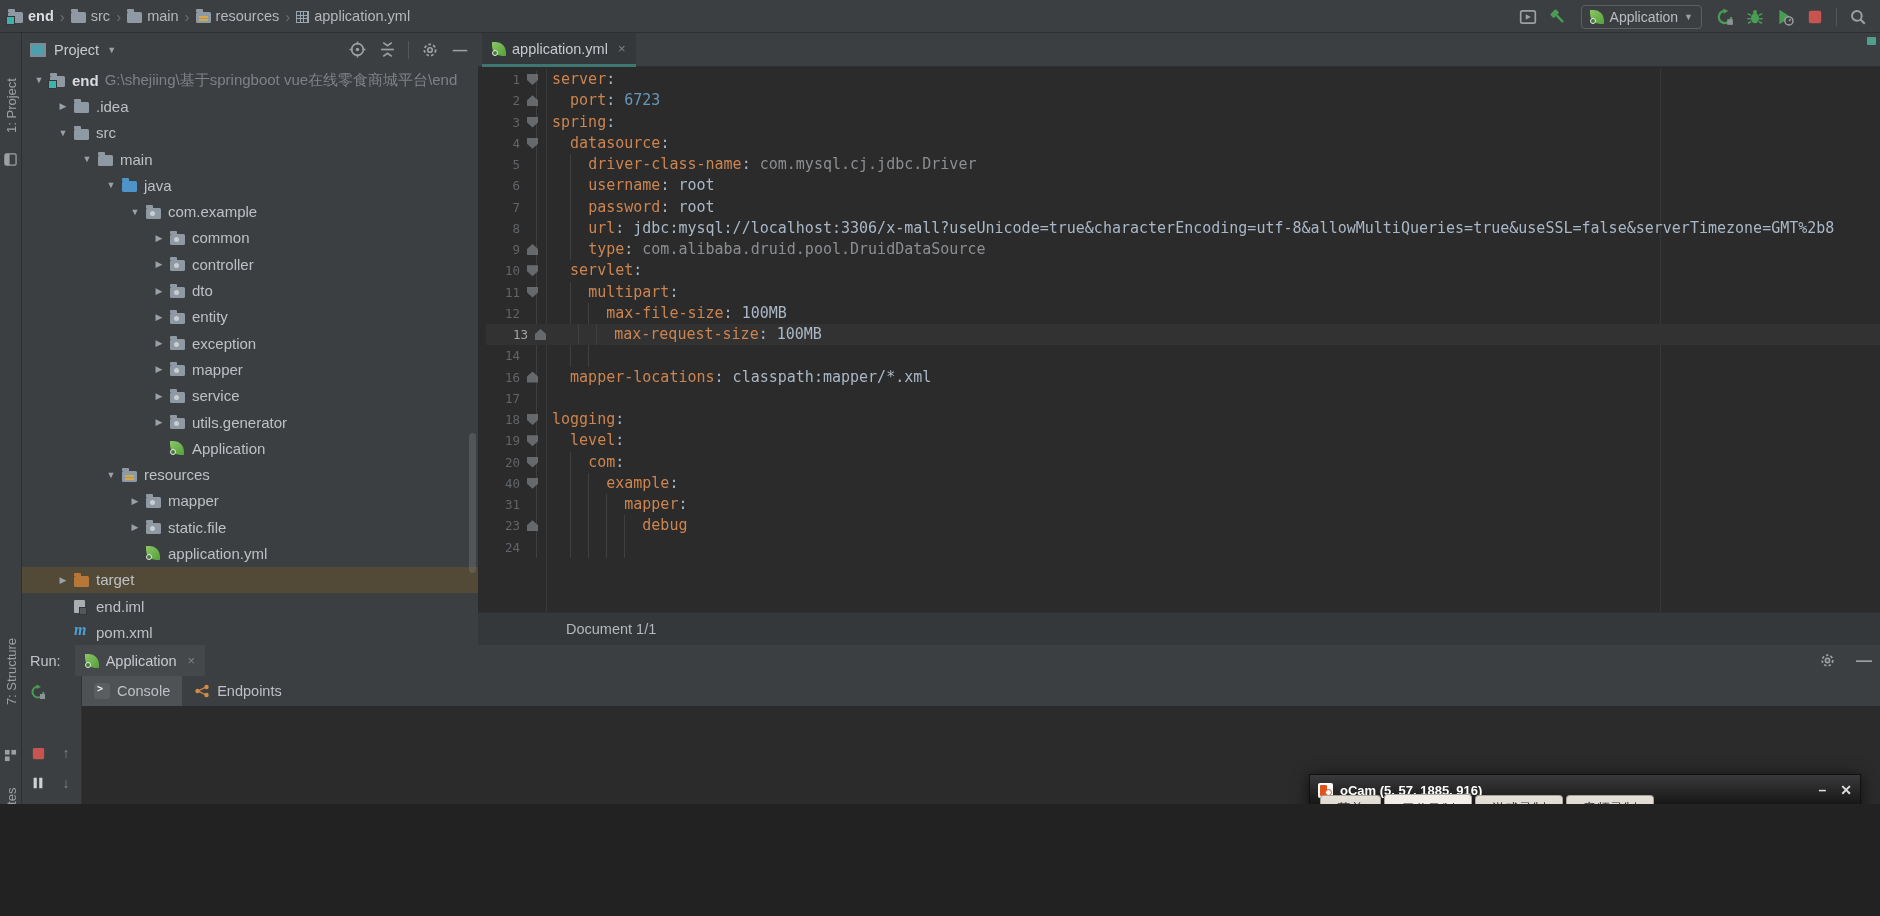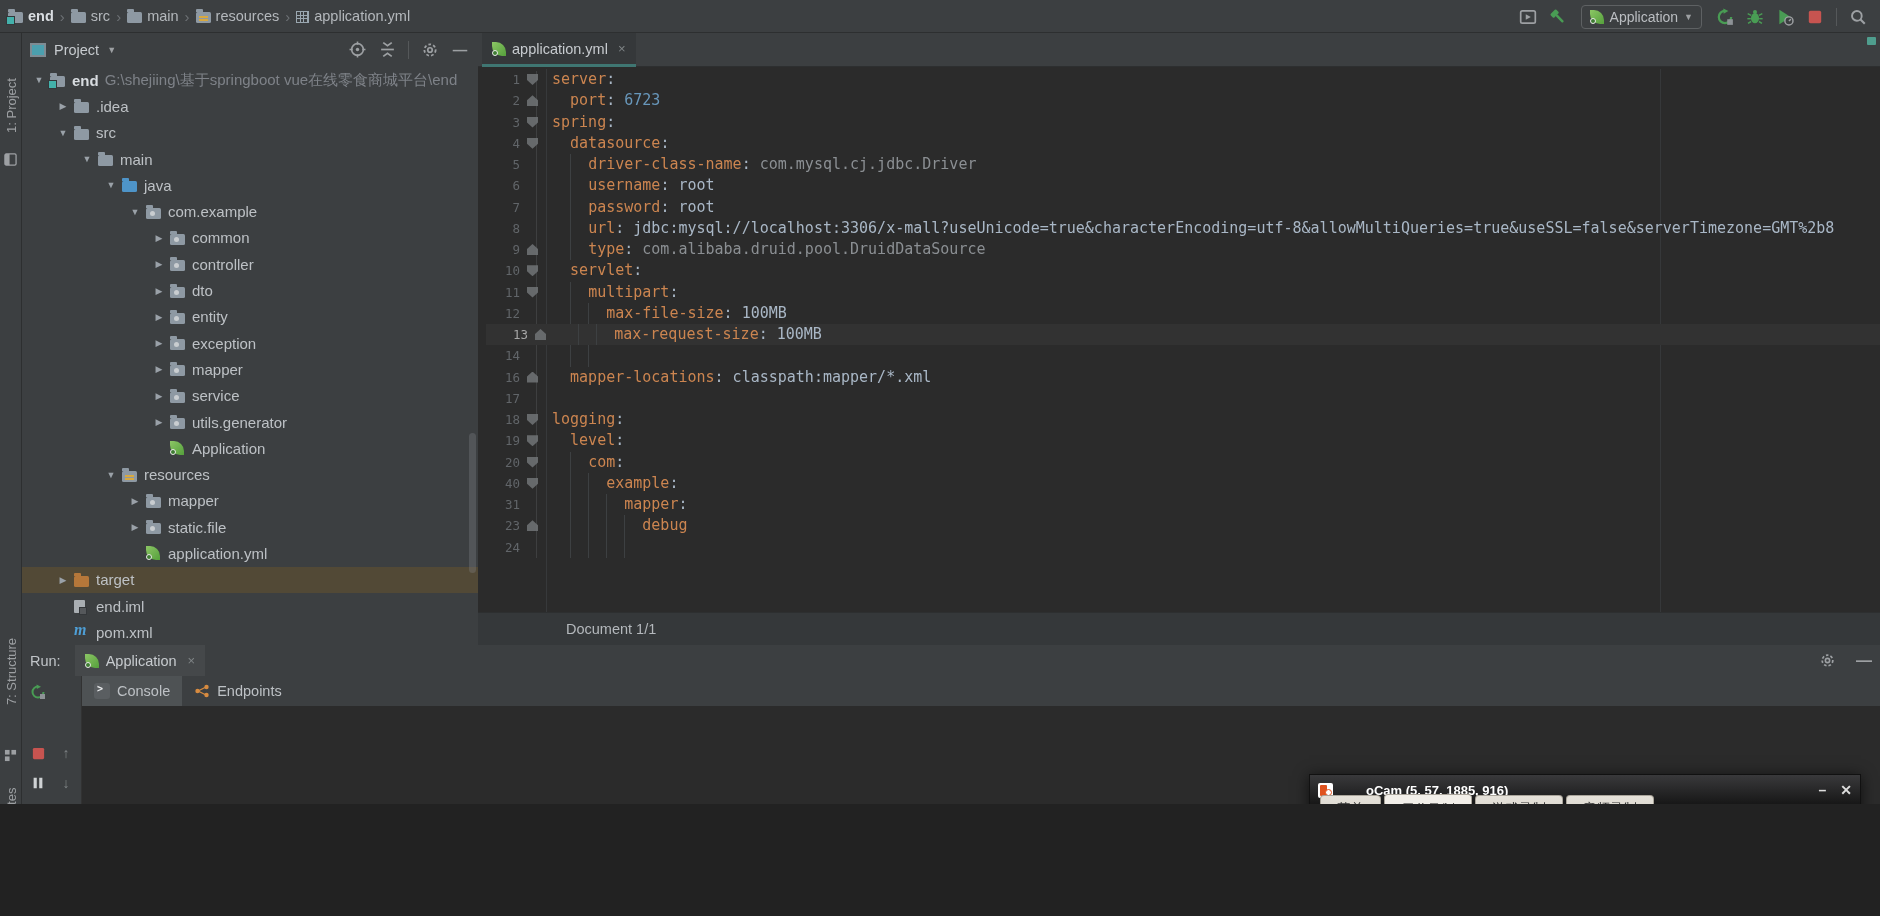--- a/index.html
+++ b/index.html
@@ -108,21 +108,21 @@
   .arrow-ch{font-size:14px;color:#7f8486;}
 
   
   .i-console{width:16px;height:16px;background:#5a5e61;border-radius:3px;position:relative;}
   .i-console::before{content:">";position:absolute;left:3px;top:0px;font:bold 10px "DejaVu Sans Mono",monospace;color:#e8eaec;}
 
   
   #ocam{position:absolute;left:1309px;top:774px;width:552px;height:160px;border:1px solid #111;
         box-shadow:0 2px 14px rgba(0,0,0,.65);background:#e9e6df;font-family:"Liberation Sans",sans-serif;}
   #ocam-titlebar{position:absolute;left:0;top:0;width:100%;height:30px;
-        background:linear-gradient(#39393b,#161616);display:flex;align-items:center;padding:0 8px;gap:26px;}
+        background:linear-gradient(#39393b,#161616);display:flex;align-items:center;padding:0 8px;}
   #ocam-logo{width:15px;height:15px;background:#fff;border-radius:2px;position:relative;margin-right:7px;}
   #ocam-logo::before{content:"";position:absolute;left:2px;top:2px;width:7px;height:11px;background:#e0531f;border-radius:1px;}
   #ocam-logo::after{content:"";position:absolute;right:1px;bottom:2px;width:5px;height:5px;border:1.6px solid #e0531f;border-radius:50%;background:#fff;}
   #ocam-title{font-size:13px;font-weight:bold;color:#fff;}
   #ocam-winbtns{position:absolute;right:8px;top:0;height:30px;display:flex;align-items:center;gap:14px;}
   .ocam-wbtn{color:#ddd;font-size:14px;font-weight:bold;line-height:1;}
   #ocam-tabs{position:absolute;left:10px;top:30px;height:28px;display:flex;align-items:flex-end;gap:3px;}
   .otab{padding:4px 16px 15px;font-size:13.5px;color:#333;background:linear-gradient(#e5e1d9,#cfcbc2);
         border:1px solid #a9a49a;border-bottom:none;border-radius:4px 4px 0 0;}
   .otab.active{background:#f2efe9;padding-top:6px;color:#111;position:relative;top:1px;}

